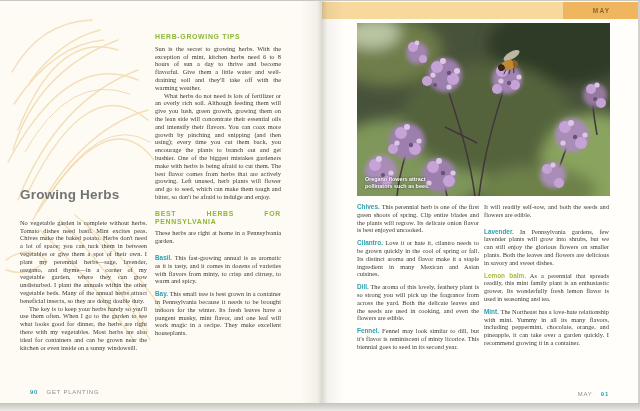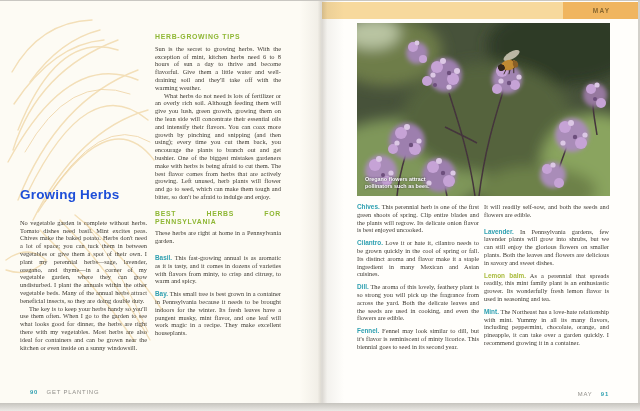--- a/index.html
+++ b/index.html
@@ -21,21 +21,21 @@
   .band .tab span{font-family:"Liberation Sans",sans-serif;font-weight:bold;font-size:6.5px;
     letter-spacing:1.2px;color:#8a6830;}
 
   
   .body-text{font-size:6.4px;line-height:7.8px;color:#3e3a33;text-align:justify;}
   .body-text p{margin:0;}
   .body-text p.indent{text-indent:9px;}
   .green-head{font-family:"Liberation Sans",sans-serif;font-weight:bold;font-size:6.9px;
     letter-spacing:0.7px;color:#8fb735;margin:0 0 4px 0;}
   .feature-head{font-family:"Liberation Sans",sans-serif;font-weight:bold;font-size:13.5px;
-    color:#1d4ed8;margin:0 0 20px 0;letter-spacing:0.2px;}
+    color:#737373;margin:0 0 20px 0;letter-spacing:0.2px;}
   .entry{margin-top:5px;margin-bottom:5px;}
   .hname{font-family:"Liberation Sans",sans-serif;font-weight:bold;color:#2d9fb0;}
   .hname.green{color:#a9bb3c;}
 
   .colA{position:absolute;left:20px;top:191px;width:127px;}
   .colB{position:absolute;left:155px;top:33px;width:126px;}
   .rcol1{position:absolute;left:357px;top:203px;width:122px;}
   .rcol2{position:absolute;left:484px;top:203px;width:125px;}
   .mt9{margin-top:9px;}
 

